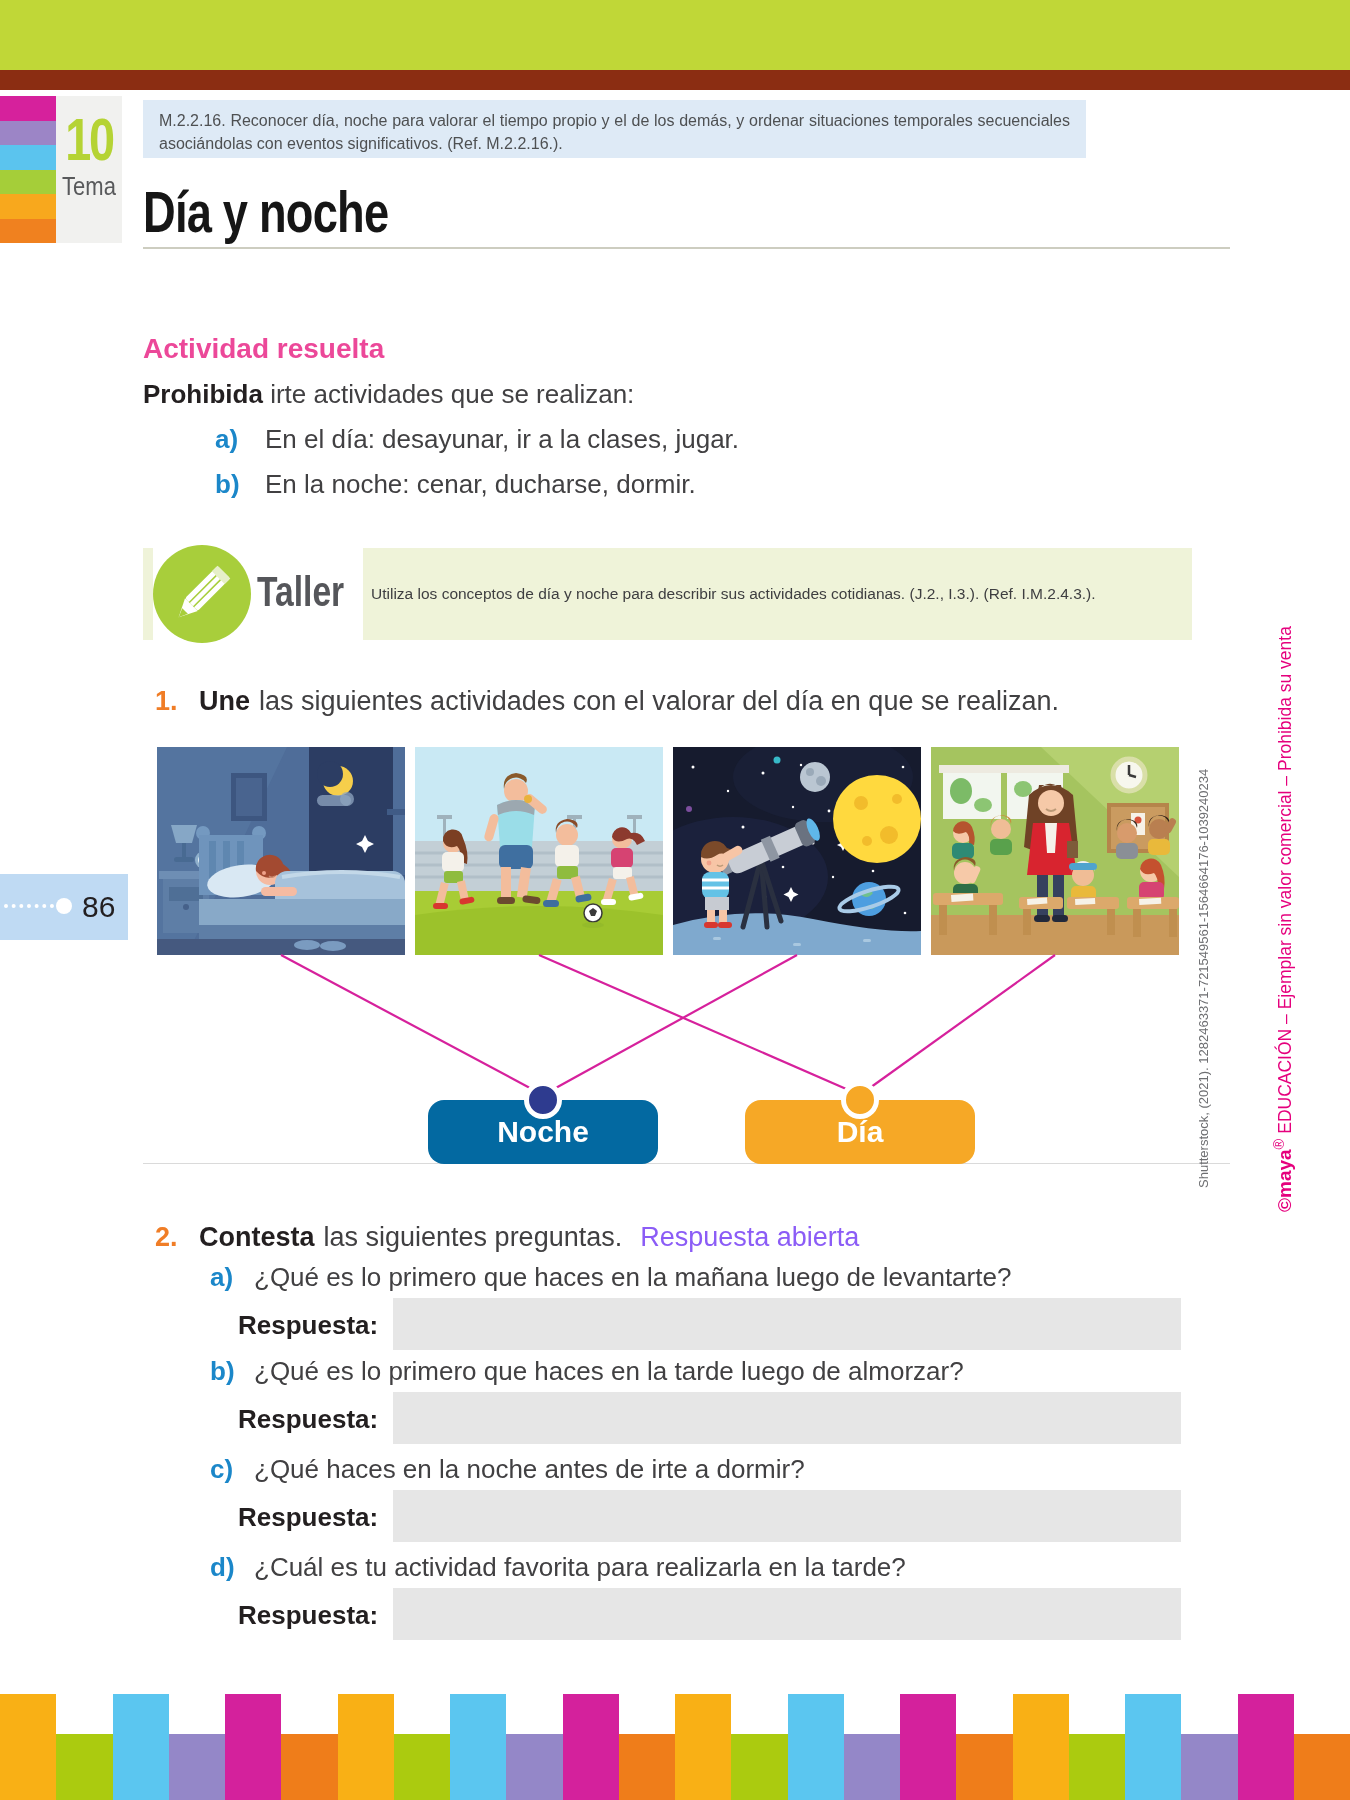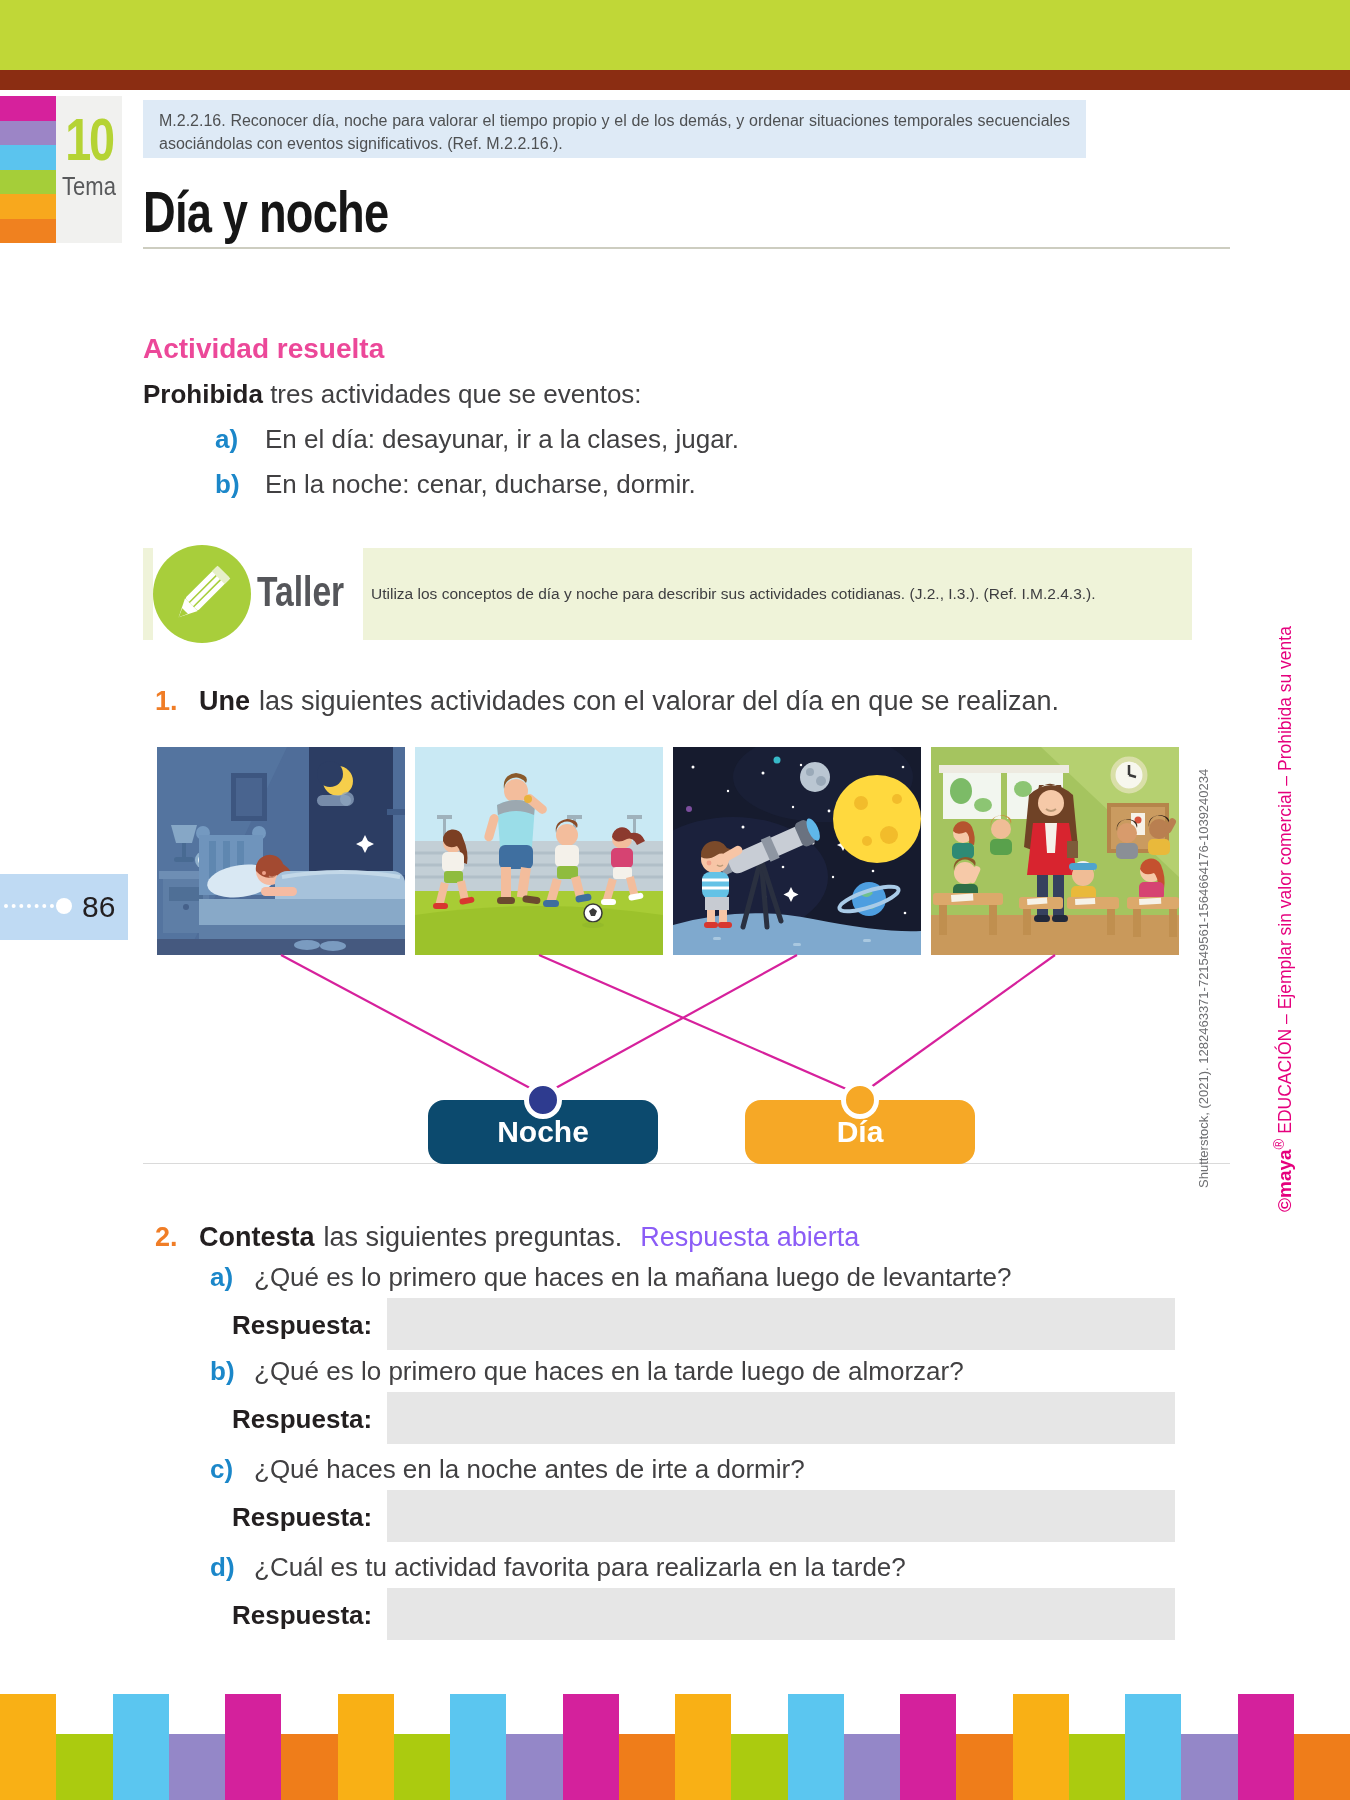--- a/index.html
+++ b/index.html
@@ -54,37 +54,37 @@
   .activity-image{position:absolute;top:747px;width:248px;height:208px;overflow:hidden;}
   .img1{left:157px;} .img2{left:415px;} .img3{left:673px;} .img4{left:931px;}
 
   .connector-svg{position:absolute;left:0;top:950px;width:1350px;height:150px;}
   .connector-svg line{stroke:#D6219C;stroke-width:2.2px;}
 
   .btn-rule{position:absolute;left:143px;top:1163px;width:1087px;height:1px;background:#DADADA;}
 
   .option-btn{position:absolute;top:1100px;width:230px;height:64px;border-radius:16px;color:#fff;
               font-weight:bold;font-size:30px;display:flex;align-items:center;justify-content:center;}
-  .noche{left:428px;background:#0c4a6e;}
+  .noche{left:428px;background:#0369a1;}
   .dia{left:745px;background:#F6A826;}
   .notch{position:absolute;top:-19px;left:50%;margin-left:-19px;width:38px;height:38px;border-radius:50%;
          border:5px solid #fff;box-sizing:border-box;}
   .noche .notch{background:#2E3B8F;} .dia .notch{background:#F6A826;}
 
   
   .page-badge{position:absolute;left:0;top:874px;width:128px;height:66px;background:#BFDAF3;}
   .badge-dots{position:absolute;left:4px;top:30px;width:50px;border-top:4px dotted #fff;}
   .badge-dot{position:absolute;left:56px;top:24px;width:16px;height:16px;border-radius:50%;background:#fff;}
   .badge-num{position:absolute;left:82px;top:16px;font-size:30px;color:#231F20;}
 
   
   .q{position:absolute;left:210px;display:flex;font-size:26px;}
   .q .lab{color:#1B87C9;font-weight:bold;width:44px;flex:0 0 44px;}
   .qa{top:1262px;} .qb{top:1356px;} .qc{top:1454px;} .qd{top:1552px;}
-  .answer{position:absolute;left:232px;width:947px;height:36px;}
+  .answer{position:absolute;left:238px;width:947px;height:36px;}
   .aa{top:1298px;} .ab{top:1392px;} .ac{top:1490px;} .ad{top:1588px;}
   .answer-label{position:absolute;left:0;top:12px;font-size:26px;font-weight:bold;color:#231F20;}
   .answer-box{position:absolute;left:155px;top:0;width:788px;height:52px;background:#E6E6E6;}
 
   
   .footer-bars{position:absolute;left:0;top:1694px;width:1350px;height:106px;display:flex;align-items:flex-start;}
   .fb{flex:0 0 56.25px;}
   .fb-tall{height:106px;} .fb-short{height:66px;margin-top:40px;}
 
   
@@ -116,21 +116,21 @@
   </div>
 
   <div class="standard-box">M.2.2.16. Reconocer día, noche para valorar el tiempo propio y el de los demás, y ordenar situaciones temporales secuenciales asociándolas con eventos significativos. (Ref. M.2.2.16.).</div>
 
   <div class="page-title">Día y noche</div>
   <div class="title-rule"></div>
 
 
   <div class="solved-heading">Actividad resuelta</div>
   <div class="lead">
-    <span class="b">Prohibida</span><span> tres actividades que se eventos:</span>
+    <span class="b">Prohibida</span><span> irte actividades que se realizan:</span>
   </div>
   <div class="solved-item item-a">
     <span class="lab">a)</span>
     <span>En el día: desayunar, ir a la clases, jugar.</span>
   </div>
   <div class="solved-item item-b">
     <span class="lab">b)</span>
     <span>En la noche: cenar, ducharse, dormir.</span>
   </div>
 

